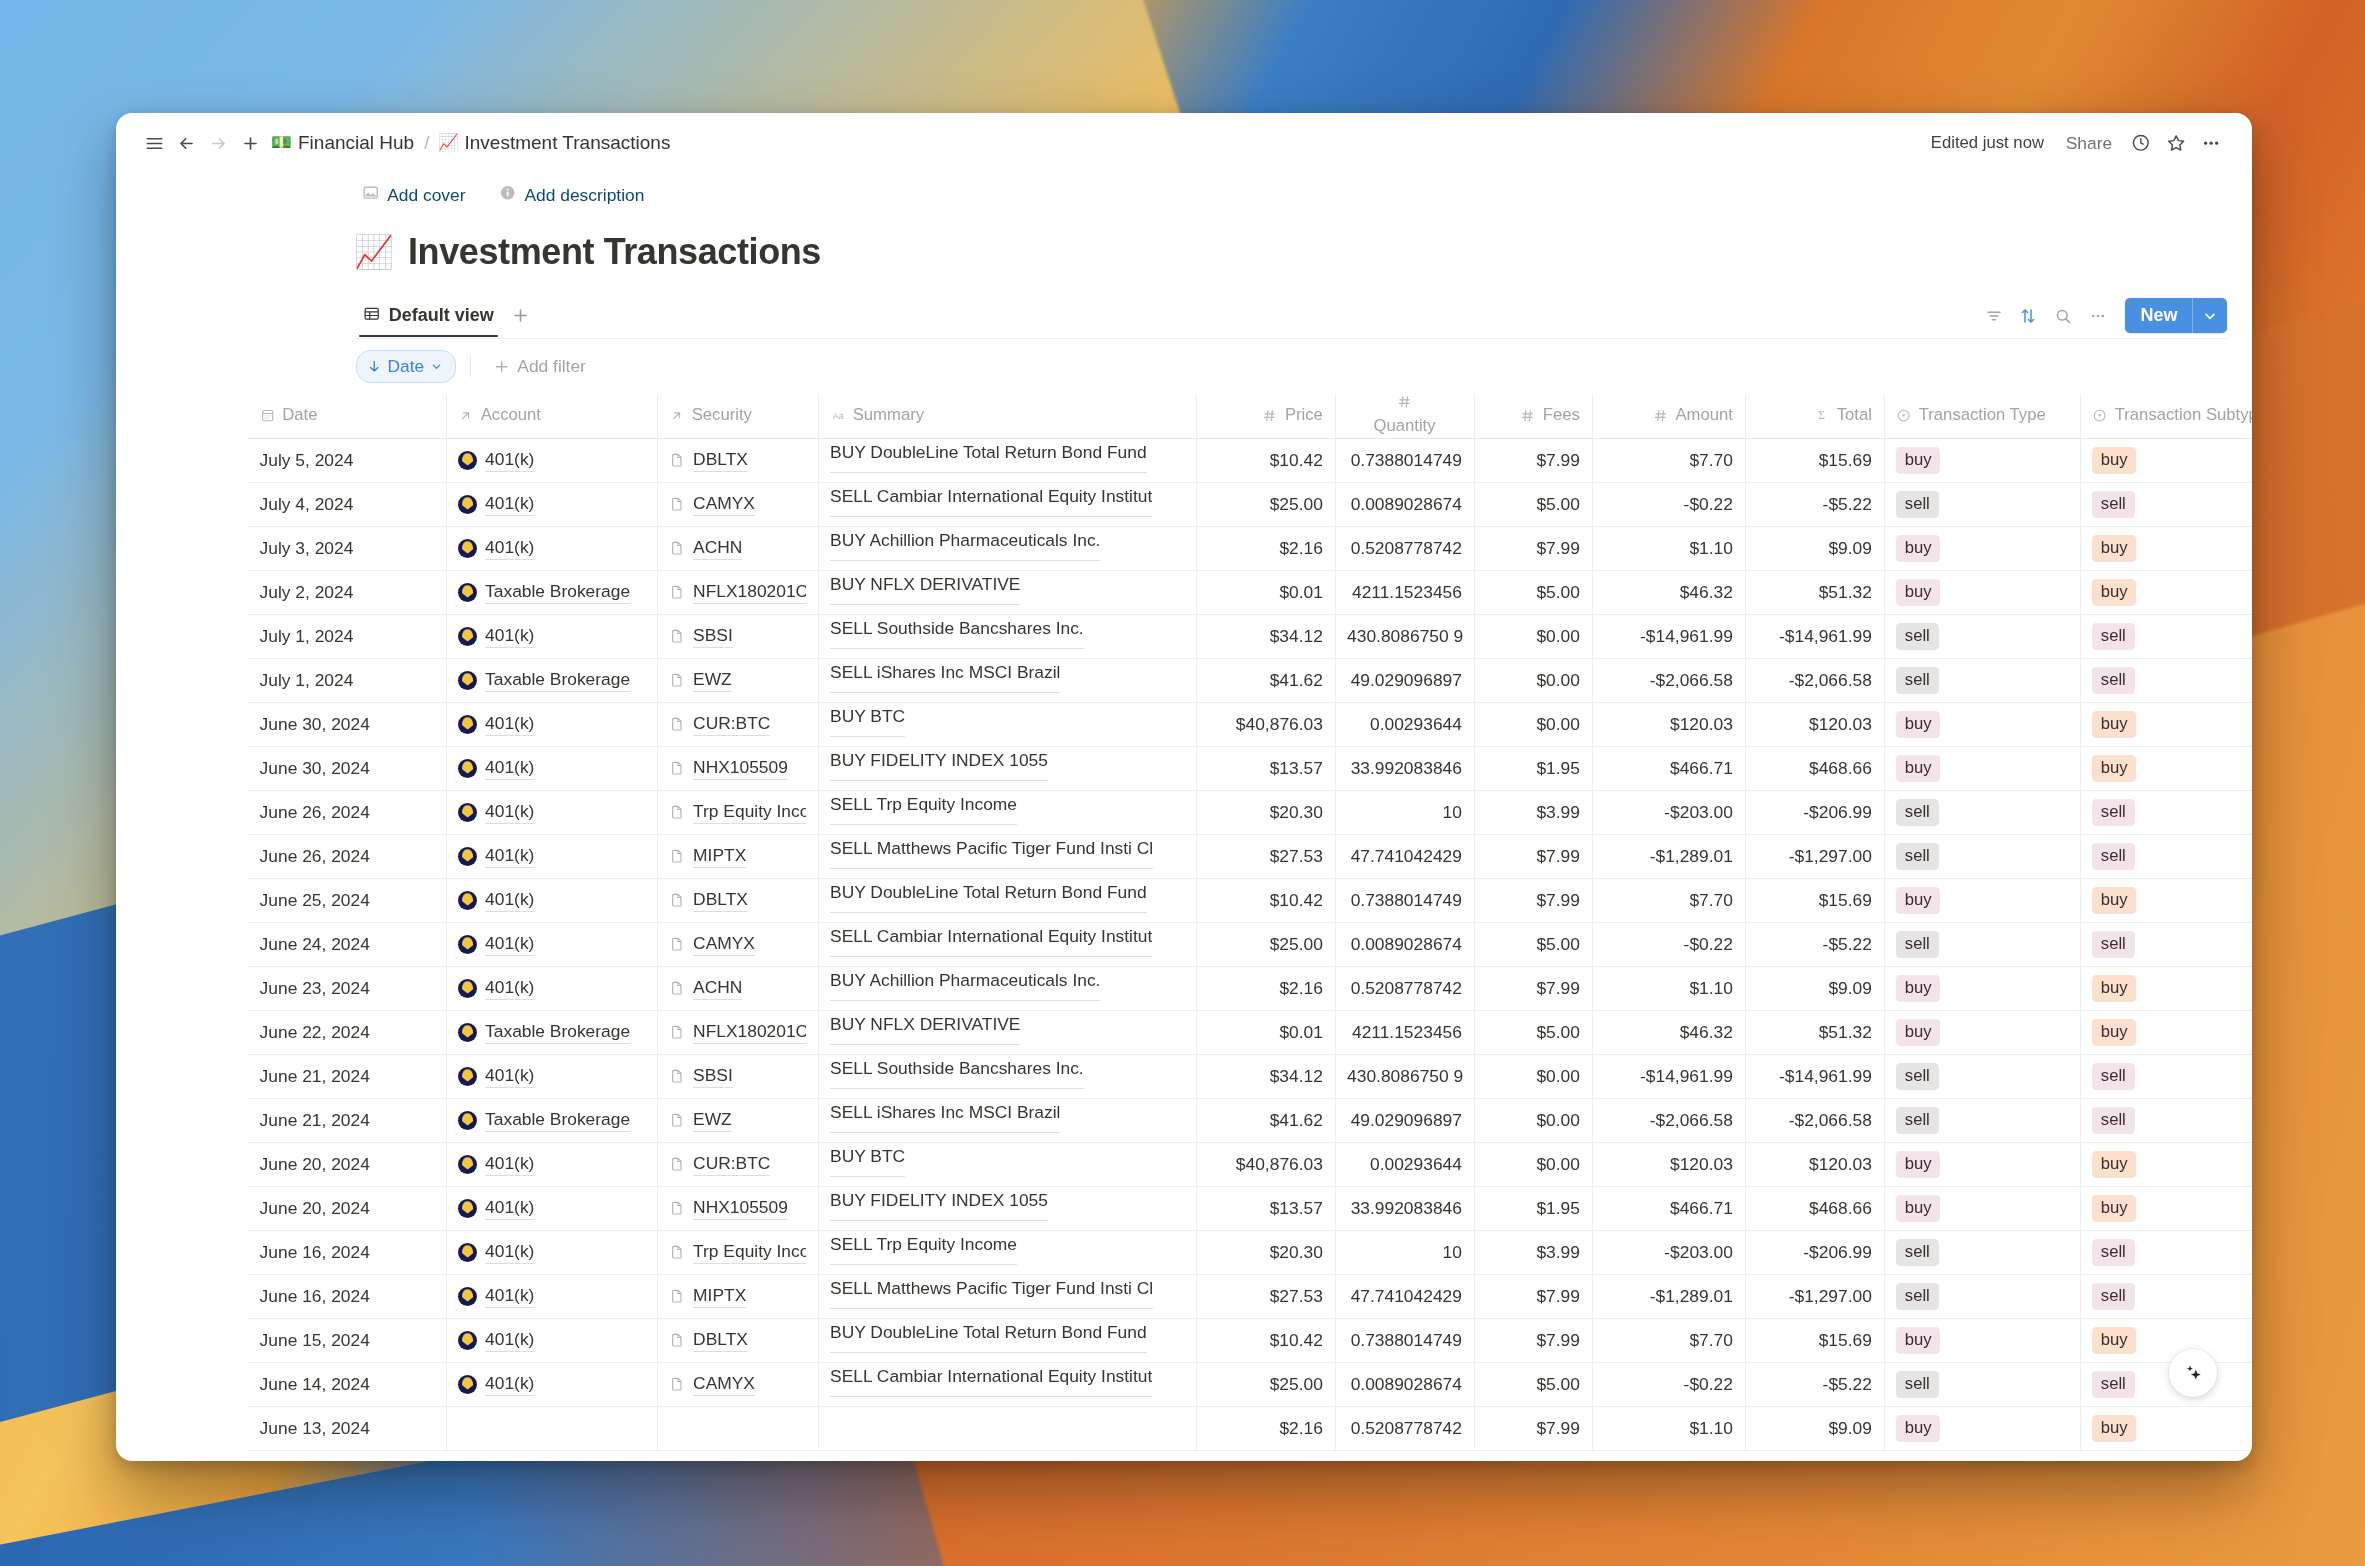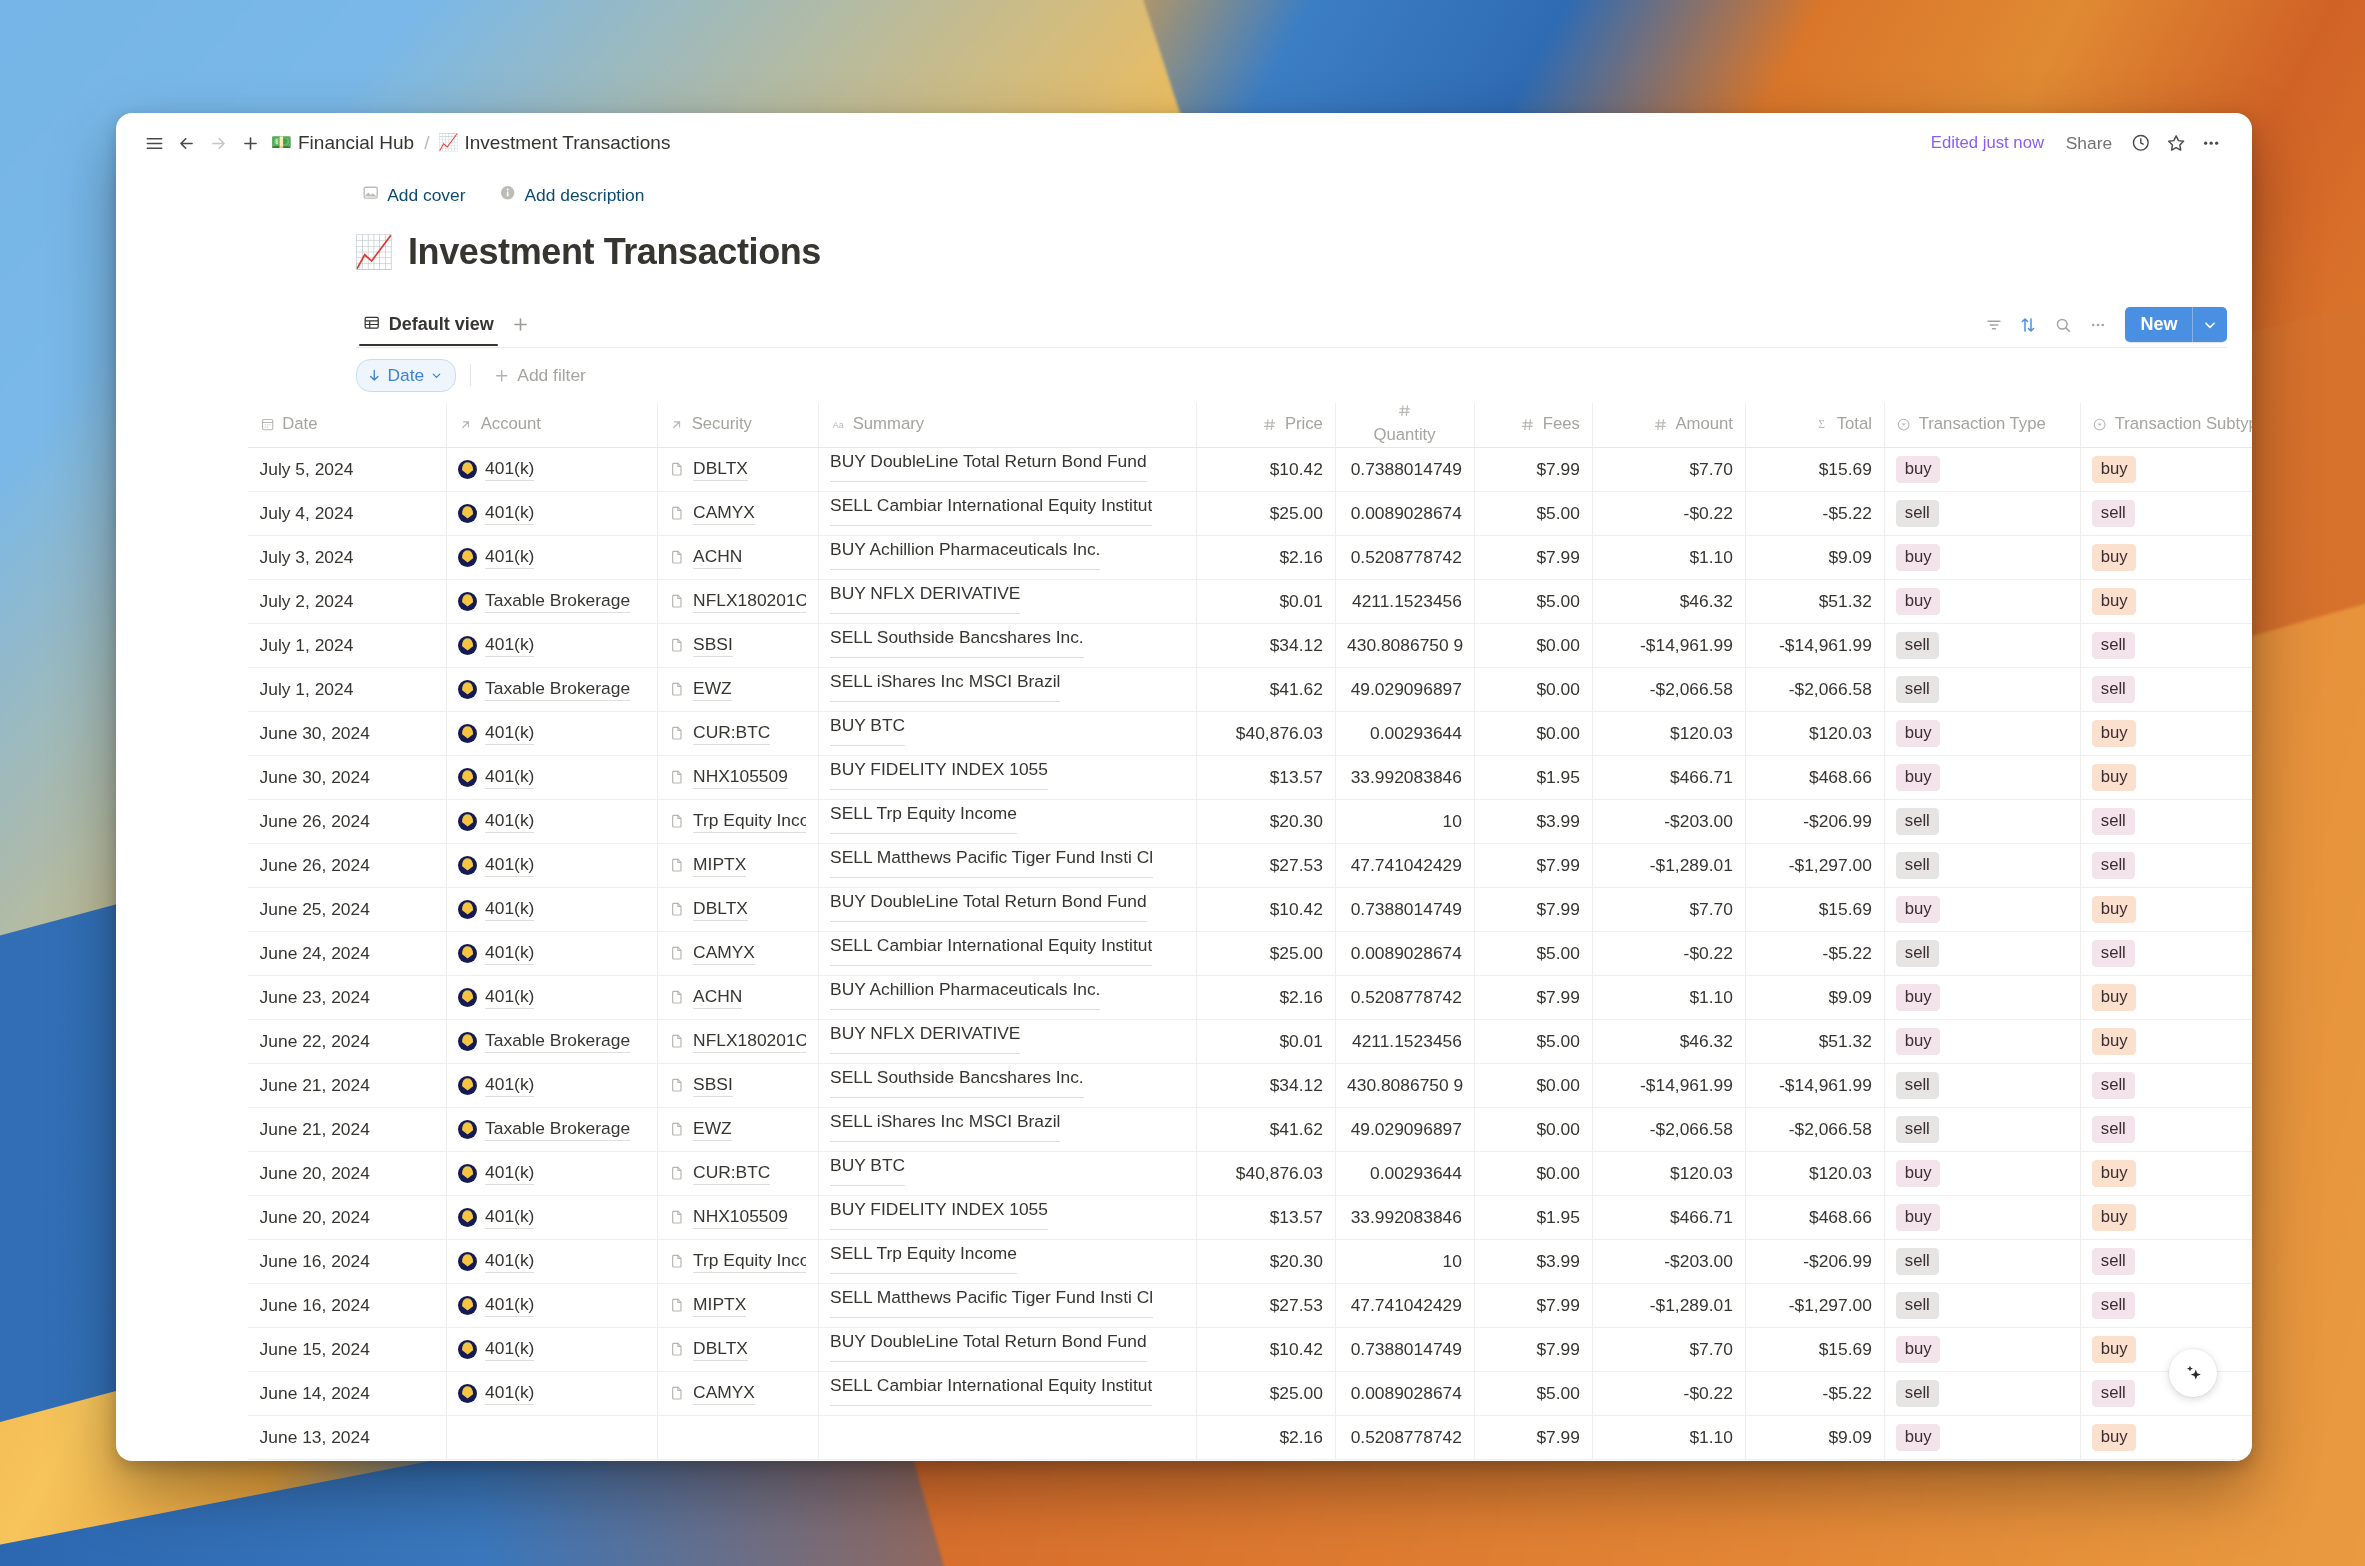--- a/index.html
+++ b/index.html
@@ -140,21 +140,21 @@
   }
 
   .topbar-right {
     display: flex;
     align-items: center;
     gap: 2.9px;
     flex: 0 0 auto;
   }
   .edited {
     font-size: 16.7px;
-    color: #8b5cf6;
+    color: #404040;
     padding: 0 8.7px;
     white-space: nowrap;
   }
   .share-btn {
     font-size: 17.4px;
     color: #737373;
     padding: 5.8px 10.2px;
     border-radius: 4.4px;
     cursor: pointer;
     white-space: nowrap;
@@ -205,21 +205,21 @@
     letter-spacing: -0.4px;
     line-height: 1.1;
   }
 
   
   .viewbar {
     display: flex;
     align-items: center;
     padding-left: 240px;
     padding-right: 25px;
-    margin-top: 34px;
+    margin-top: 25px;
     height: 39px;
     position: relative;
   }
   .view-tabs { display: flex; align-items: center; gap: 2.9px; flex: 1; }
   .view-tab {
     display: flex;
     align-items: center;
     gap: 8px;
     font-size: 18px;
     font-weight: 600;

